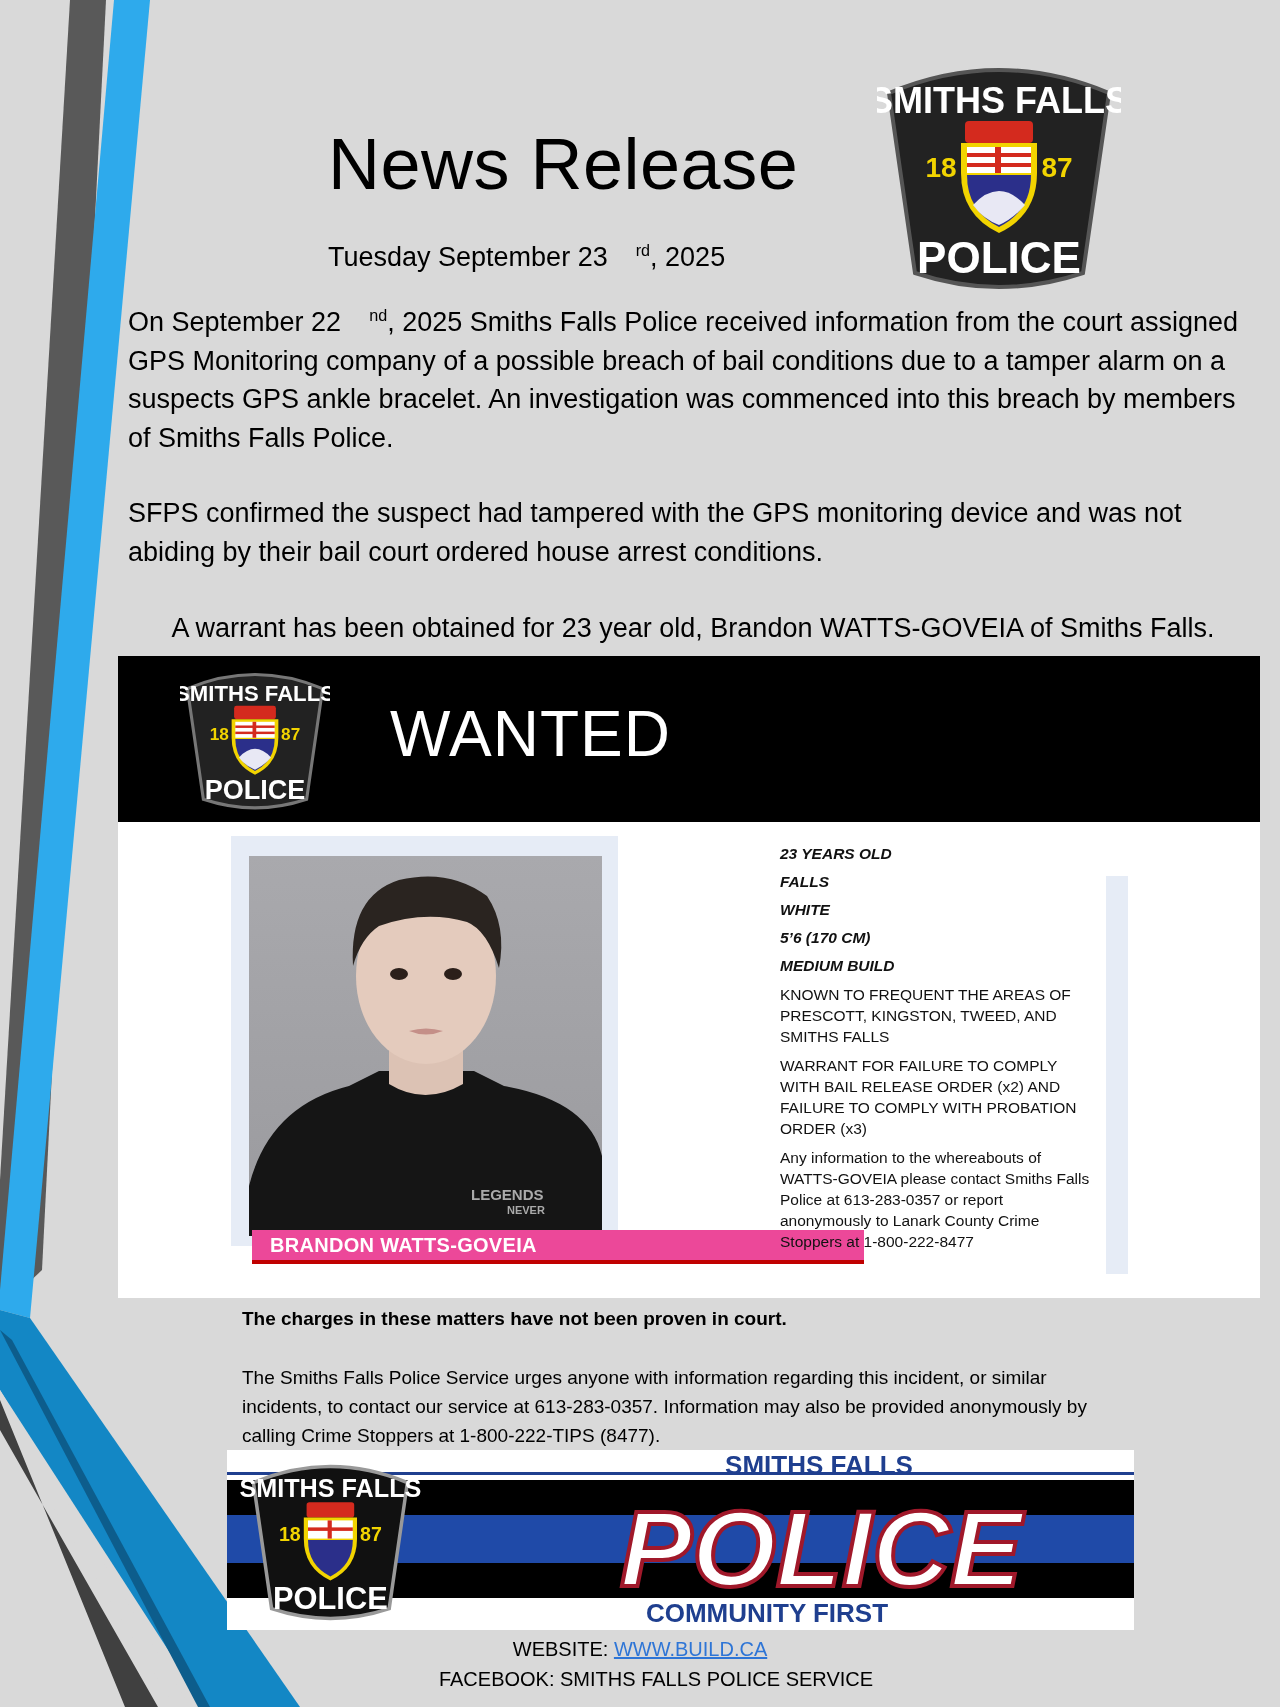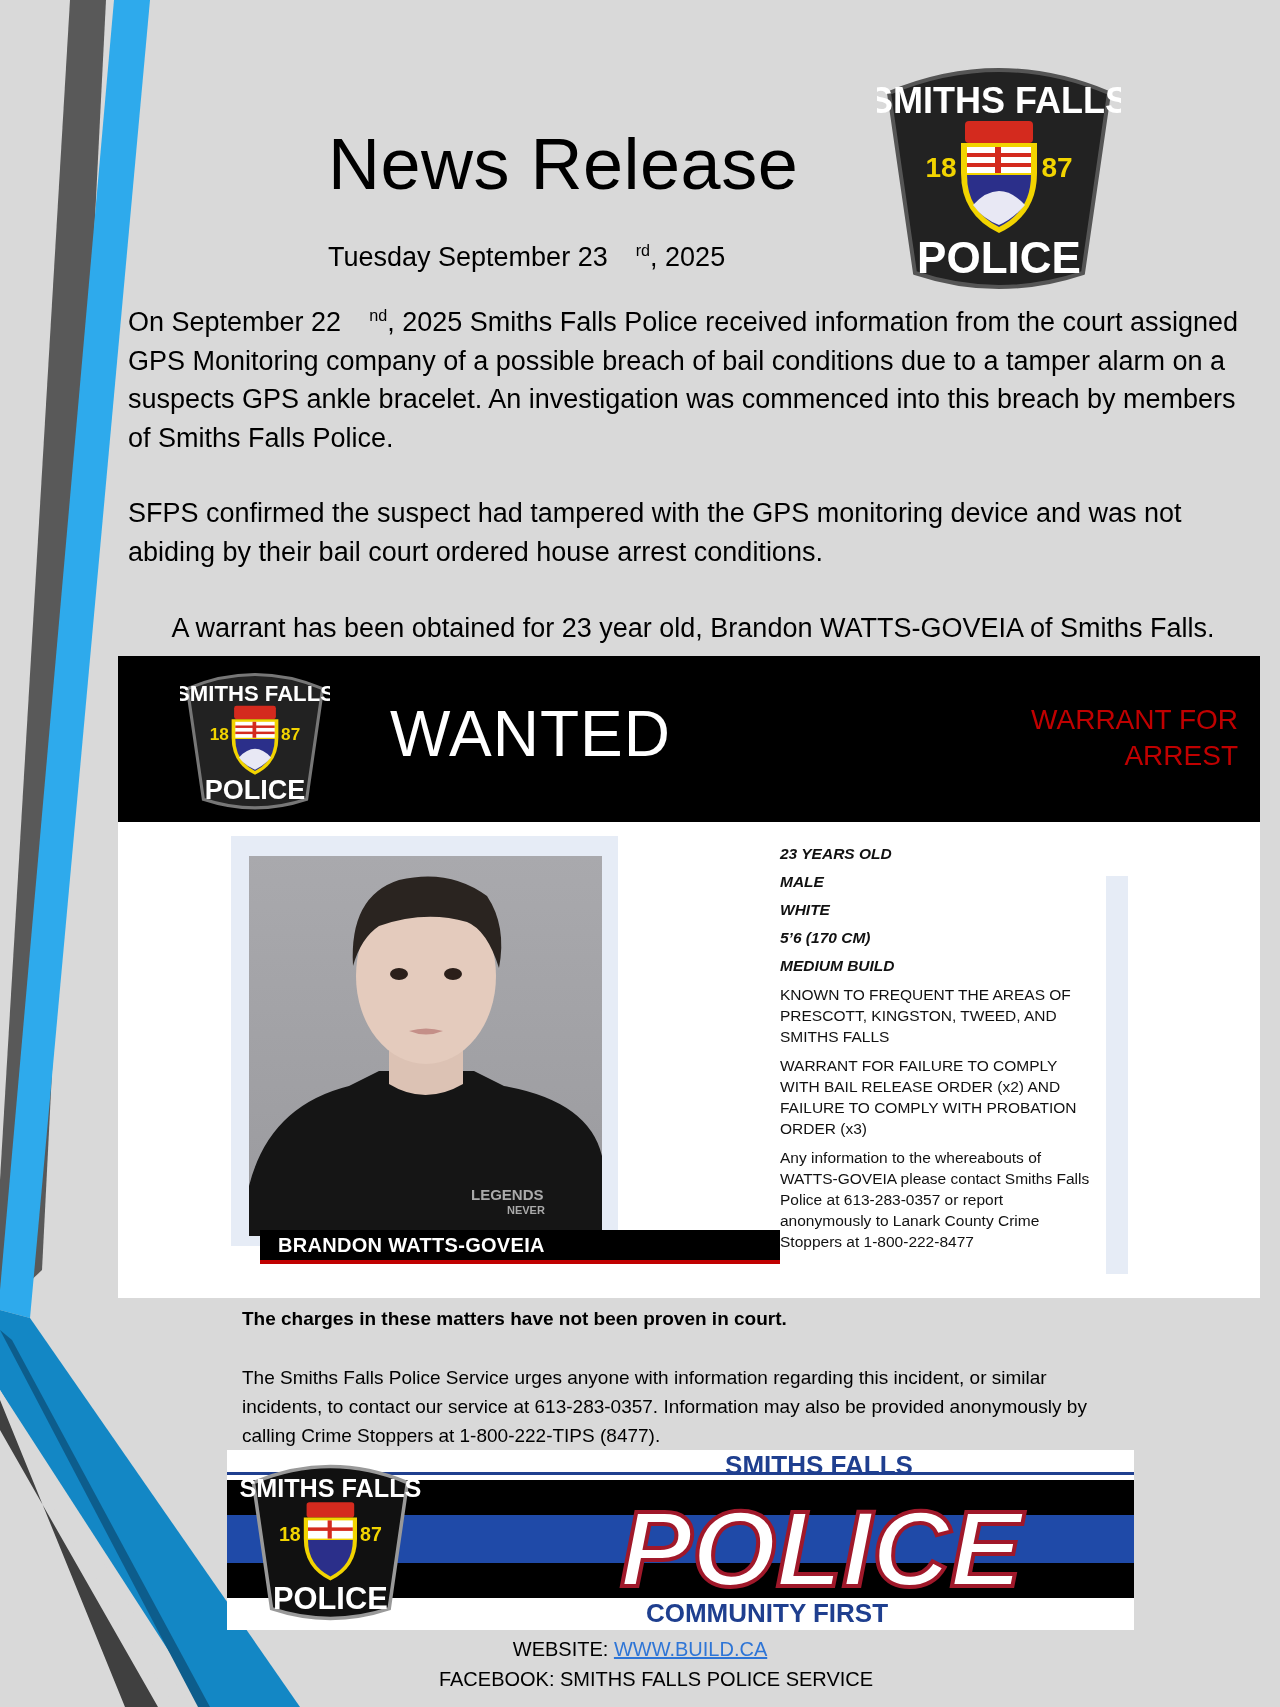--- a/index.html
+++ b/index.html
@@ -24,21 +24,21 @@
   .p3 { top:609px;text-align:center; }
 
   .poster { left:118px; top:656px; width:1142px; height:642px; background:#fff; }
   .poster-head { position:absolute; left:0; top:0; width:1142px; height:166px; background:#000; }
   .poster-badge { position:absolute; left:62px; top:8px; width:150px; height:150px; }
   .wanted { position:absolute; left:272px; top:46px; color:#fff; font-size:64px; letter-spacing:1px; line-height:1; }
   .warrant-label { position:absolute; right:22px; top:46px; text-align:right; color:#c00000; font-size:28px; line-height:36px; width:260px; }
 
   .photo-frame { position:absolute; left:113px; top:180px; width:387px; height:410px; background:#e6ecf6; }
   .photo { position:absolute; left:131px; top:200px; width:353px; height:380px; background:linear-gradient(180deg,#a9a9ad 0%,#9a9a9e 100%); overflow:hidden; }
-  .name-bar { position:absolute; left:142px; top:574px; width:520px; height:30px; background:#000000; box-shadow:0 4px 0 #c00000; }
+  .name-bar { position:absolute; left:134px; top:574px; width:612px; height:30px; background:#ec4899; box-shadow:0 4px 0 #c00000; }
   .name-text { position:absolute; left:18px; top:4px; color:#fff; font-weight:bold; font-size:20px; letter-spacing:0.3px; }
 
   .details { position:absolute; left:662px; top:188px; width:310px; font-size:15.5px; color:#111; }
   .details .b { font-weight:bold; font-style:italic; margin-bottom:8px; line-height:20px; }
   .details .n { margin-bottom:8px; line-height:21px; }
   .side-strip { position:absolute; left:988px; top:220px; width:22px; height:398px; background:#e6ecf6; }
 
   .disclaimer { left:242px; top:1308px; font-weight:bold; font-size:19px; }
   .urge { left:242px; top:1363px; font-size:19px; line-height:29px; width:880px; }
 
@@ -94,24 +94,20 @@
       <rect x="90" y="98" width="64" height="4" fill="#d42a1e"></rect>
         <rect x="90" y="108" width="64" height="4" fill="#d42a1e"></rect>
       <rect x="118" y="92" width="6" height="26" fill="#d42a1e"></rect>
       <path d="M90,120 L154,120 Q154,156 122,172 Q90,156 90,120 Z" fill="#2b2f8a"></path>
       <path d="M96,150 Q122,122 148,150 Q136,164 122,170 Q106,164 96,150 Z" fill="#e8e8f4"></path>
       <text x="64" y="122" text-anchor="middle" font-family="Liberation Sans, sans-serif" font-weight="bold" font-size="28" fill="#f2d400">18</text>
       <text x="180" y="122" text-anchor="middle" font-family="Liberation Sans, sans-serif" font-weight="bold" font-size="28" fill="#f2d400">87</text>
       <text x="122" y="218" text-anchor="middle" font-family="Liberation Sans, sans-serif" font-weight="bold" font-size="44" fill="#fff">POLICE</text>
     </svg>
     <div class="wanted">WANTED</div>
-    <div class="warrant-label">
-      <div>WARRANT FOR</div>
-      <div>ARREST</div>
-    </div>
   </div>
 
   <div class="photo-frame"></div>
   <div class="photo">
     <svg width="353" height="380" viewBox="0 0 353 380">
       <path d="M0,330 Q20,250 100,230 L130,215 L225,215 L255,230 Q340,245 353,300 L353,380 L0,380 Z" fill="#151515"></path>
       <path d="M140,180 L140,228 Q176,250 214,228 L214,180 Z" fill="#dcc2b4"></path>
       <ellipse cx="177" cy="120" rx="70" ry="88" fill="#e4cbbd"></ellipse>
       <path d="M104,110 Q100,40 150,24 Q200,12 238,40 Q258,70 250,112 Q238,74 218,66 Q176,54 130,70 Q112,82 104,110 Z" fill="#2a2420"></path>
       <ellipse cx="150" cy="118" rx="9" ry="6" fill="#2b1f1a"></ellipse>
@@ -120,21 +116,21 @@
       <text x="222" y="344" font-family="Liberation Sans, sans-serif" font-weight="bold" font-size="15" fill="#aaa">LEGENDS</text>
       <text x="258" y="358" font-family="Liberation Sans, sans-serif" font-weight="bold" font-size="11" fill="#aaa">NEVER</text>
     </svg>
   </div>
   <div class="name-bar">
     <div class="name-text">BRANDON WATTS-GOVEIA</div>
   </div>
 
   <div class="details">
     <div class="b">23 YEARS OLD</div>
-    <div class="b">MALE</div>
+    <div class="b">FALLS</div>
     <div class="b">WHITE</div>
     <div class="b">5’6 (170 CM)</div>
     <div class="b">MEDIUM BUILD</div>
     <div class="n">KNOWN TO FREQUENT THE AREAS OF PRESCOTT, KINGSTON, TWEED, AND SMITHS FALLS</div>
     <div class="n">WARRANT FOR FAILURE TO COMPLY WITH BAIL RELEASE ORDER (x2) AND FAILURE TO COMPLY WITH PROBATION ORDER (x3)</div>
     <div class="n">Any information to the whereabouts of WATTS-GOVEIA please contact Smiths Falls Police at 613-283-0357 or report anonymously to Lanark County Crime Stoppers at 1-800-222-8477</div>
   </div>
   <div class="side-strip"></div>
 </div>
 

